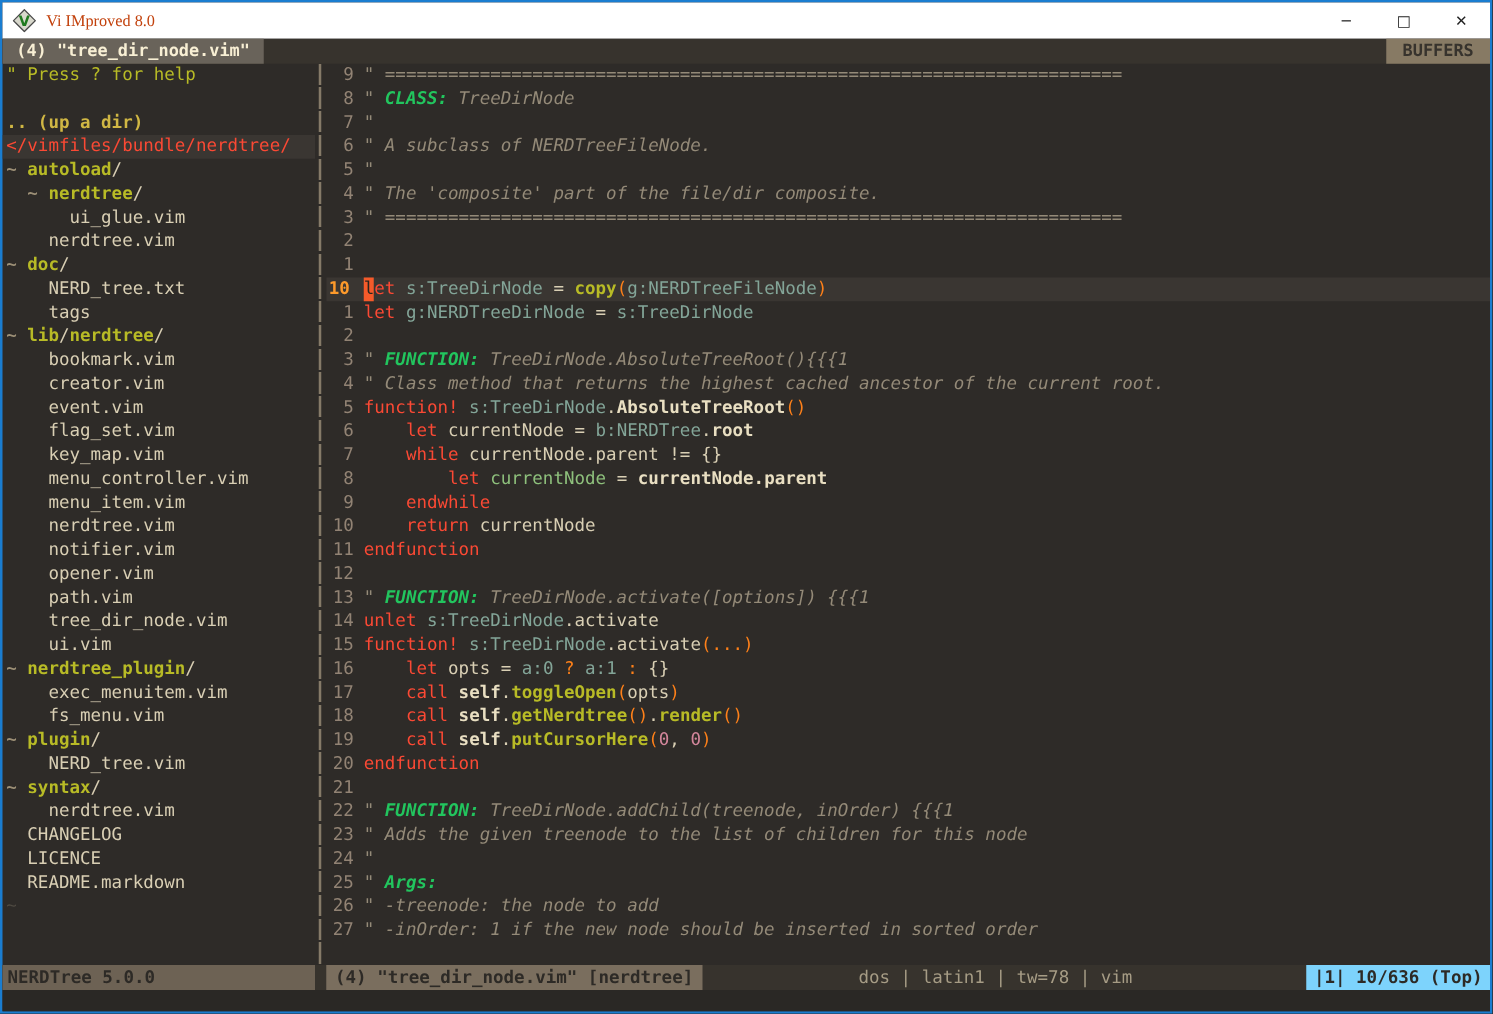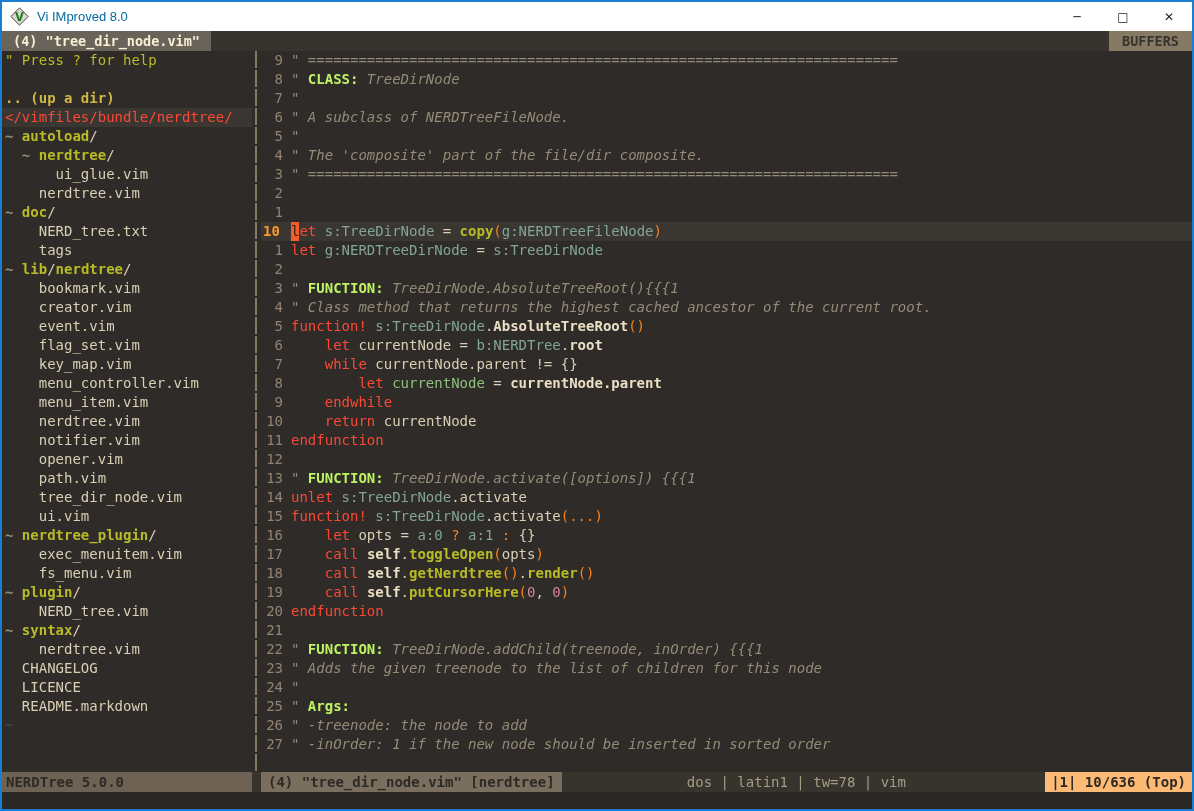--- a/index.html
+++ b/index.html
@@ -6,21 +6,21 @@
   html,body { width:1194px; height:811px; overflow:hidden; background:#2e2b28; }
   .win {
     width:1194px; height:811px;
     border:2px solid #1a7dd0;
     display:flex; flex-direction:column;
     font-family:"DejaVu Sans Mono", monospace;
   }
   
   .titlebar { height:29px; background:#ffffff; display:flex; align-items:center; flex:0 0 auto; }
   .vimicon { margin-left:8px; width:19px; height:19px; flex:0 0 auto; }
-  .title-text { margin-left:8px; font-family:Liberation Sans, sans-serif; font-size:13px; color:#0369a1; }
+  .title-text { margin-left:8px; font-family:Liberation Serif, serif; font-size:13px; color:#c2410c; }
   .win-controls { margin-left:auto; display:flex; height:100%; }
   .wc-btn { width:46px; height:100%; display:flex; align-items:center; justify-content:center;
             font-family:"DejaVu Sans", sans-serif; font-size:12px; color:#222; }
   
   .tabline { height:20px; background:#37332d; display:flex; align-items:stretch; flex:0 0 auto;
              font-size:13.5px; font-weight:bold; line-height:20px; }
   .tab-active { background:#69635a; color:#f8efd4; padding:0 11px; white-space:pre; }
   .tab-spacer { flex:1; }
   .buffers-label { background:#877a64; color:#37332d; padding:0 13px; }
   
@@ -30,21 +30,21 @@
           background:repeating-linear-gradient(to bottom, #857a68 0 17px, #2e2b28 17px 19px);
           background-size:2px 100%; background-repeat:no-repeat; background-position:3px 0; }
   .editor { flex:1 1 auto; overflow:hidden; padding-left:2px; }
   .row { height:19px; line-height:19px; font-size:14px; white-space:pre; display:flex; }
   .row.hl { background:#3a3632; margin-left:-3px; padding-left:3px; }
   .editor .row.hl { margin-left:-2px; padding-left:2px; }
   .lnum { display:inline-block; width:20px; text-align:right; color:#928374; flex:0 0 auto; margin-right:8px; }
   .lnum.curnum { text-align:left; color:#fd9a2b; font-weight:bold; }
   
   .t-c  { color:#948a78; font-style:italic; }
-  .t-cb { color:#bef264; font-weight:bold; }
+  .t-cb { color:#22c55e; font-style:italic; font-weight:bold; }
   .t-k  { color:#fb4934; }
   .t-i  { color:#83a598; }
   .t-f  { color:#d9cfb4; }
   .t-fb { color:#e9dfc2; font-weight:bold; }
   .t-g  { color:#b8bb26; font-weight:bold; }
   .t-o  { color:#fe8019; }
   .t-n  { color:#d3869b; }
   .t-a  { color:#8ec07c; }
   .t-cur{ background:#f55a2a; color:#28251f; }
   .t-help { color:#b8bb26; }
@@ -53,21 +53,21 @@
   .t-dirm { color:#9c8f76; font-weight:bold; }
   .t-dir  { color:#b8bb26; font-weight:bold; }
   .t-tilde{ color:#4f4a42; }
   
   .statusline { height:20px; flex:0 0 auto; display:flex; background:#37332d;
                 font-size:14px; line-height:20px; font-weight:bold; white-space:pre; }
   .st-left { width:250px; flex:0 0 auto; background:#6d6254; color:#2d2a26; padding-left:4px; }
   .st-gap { width:9px; flex:0 0 auto; background:#37332d; }
   .st-buffer { background:#7a6e5e; color:#2d2a26; padding:0 7px; }
   .st-meta { flex:1; text-align:center; color:#a69c85; font-weight:normal; padding-right:14px; }
-  .st-pos { background:#fdba74; color:#2d2a26; padding:0 6px; }
+  .st-pos { background:#7dd3fc; color:#2d2a26; padding:0 6px; }
   
   .cmdline { flex:1 1 auto; background:#2a2825; }
 </style>
 </head>
 <body>
 
 <div class="win">
 
   <div class="titlebar">
     <svg class="vimicon" viewBox="0 0 19 19">

